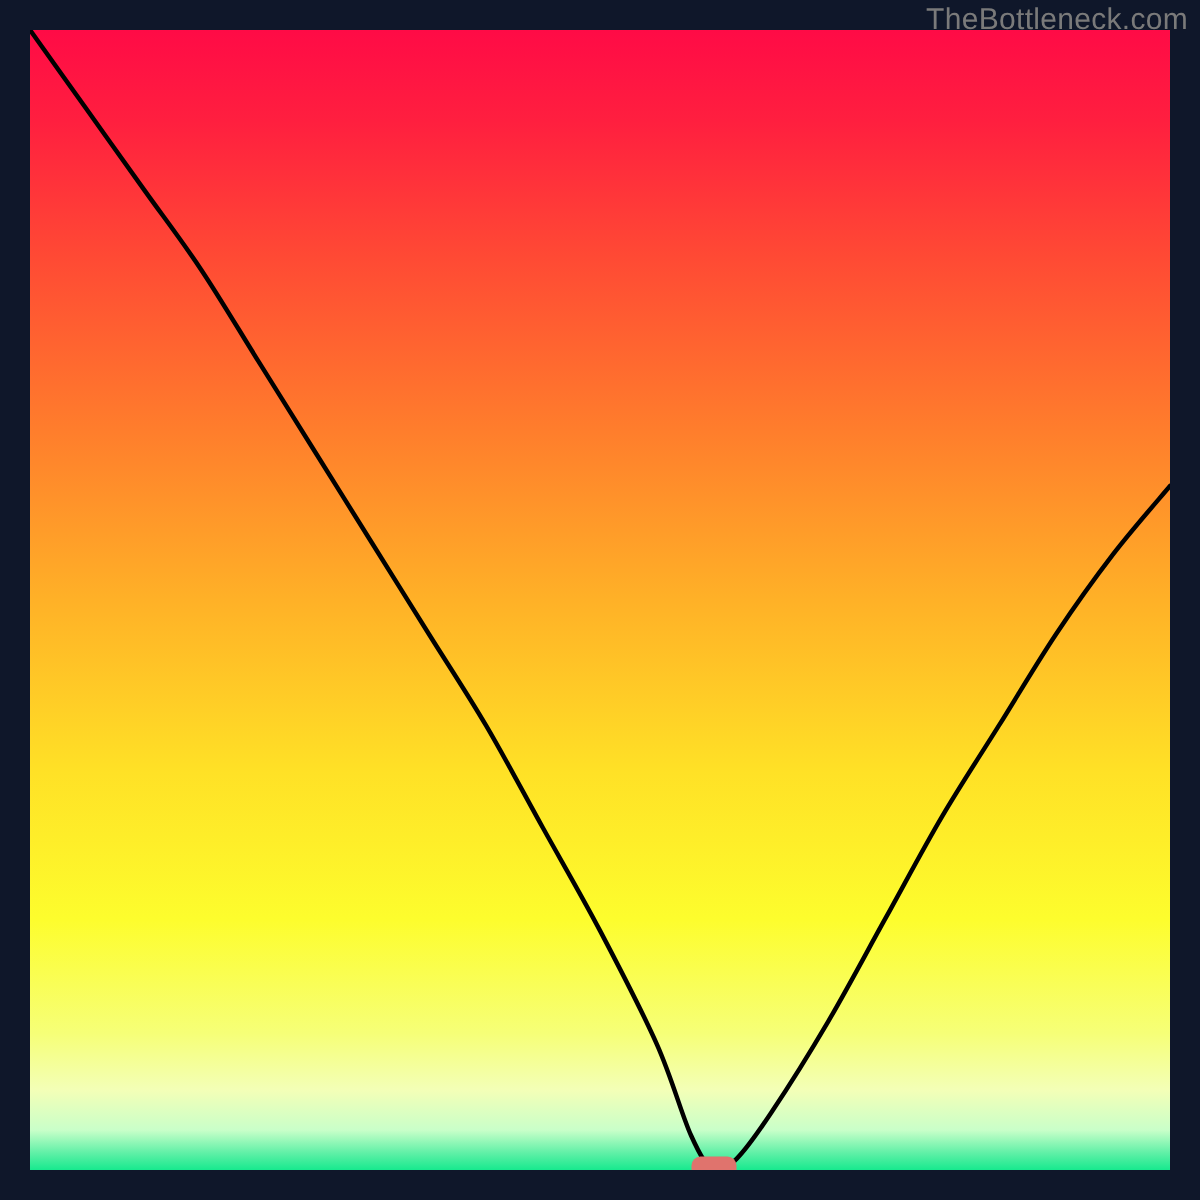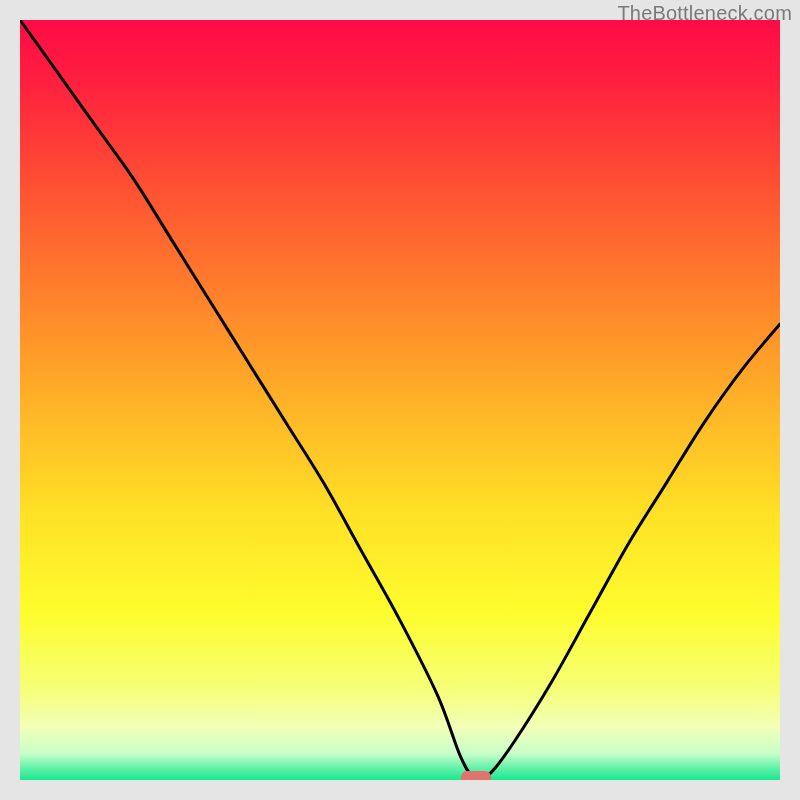--- a/index.html
+++ b/index.html
@@ -9,21 +9,21 @@
     height: 800px;
     background: #000;
     overflow: hidden;
   }
   .frame {
     position: absolute;
     left: 0;
     top: 0;
     width: 800px;
     height: 800px;
-    background: #e5e5e5;
+    background: #0f172a;
   }
   .plot-area {
     position: absolute;
     left: 20px;
     top: 20px;
     width: 760px;
     height: 760px;
   }
   svg {
     display: block;

